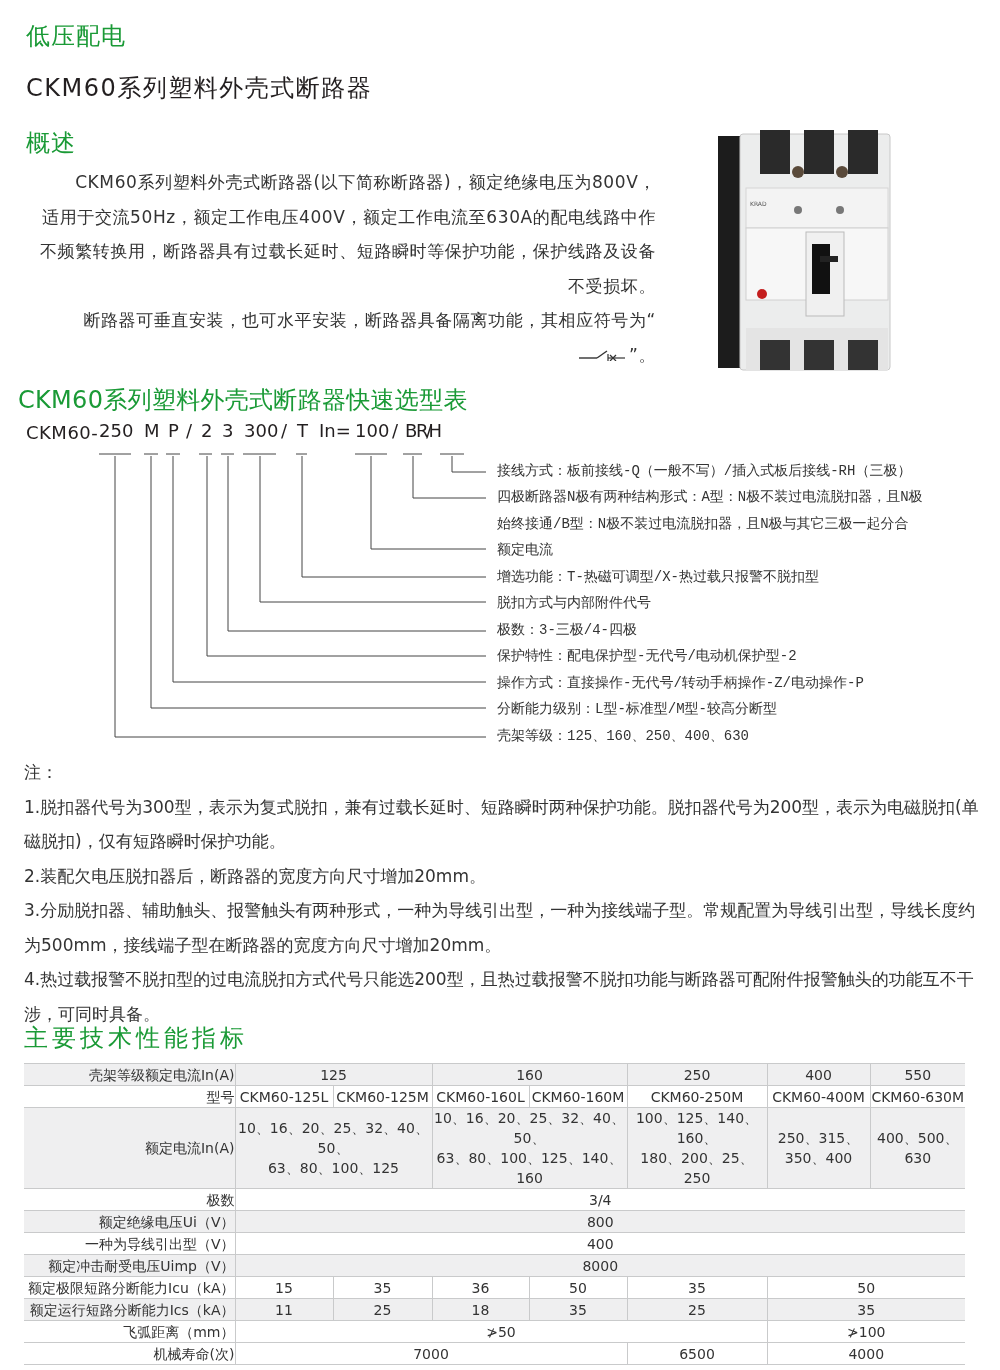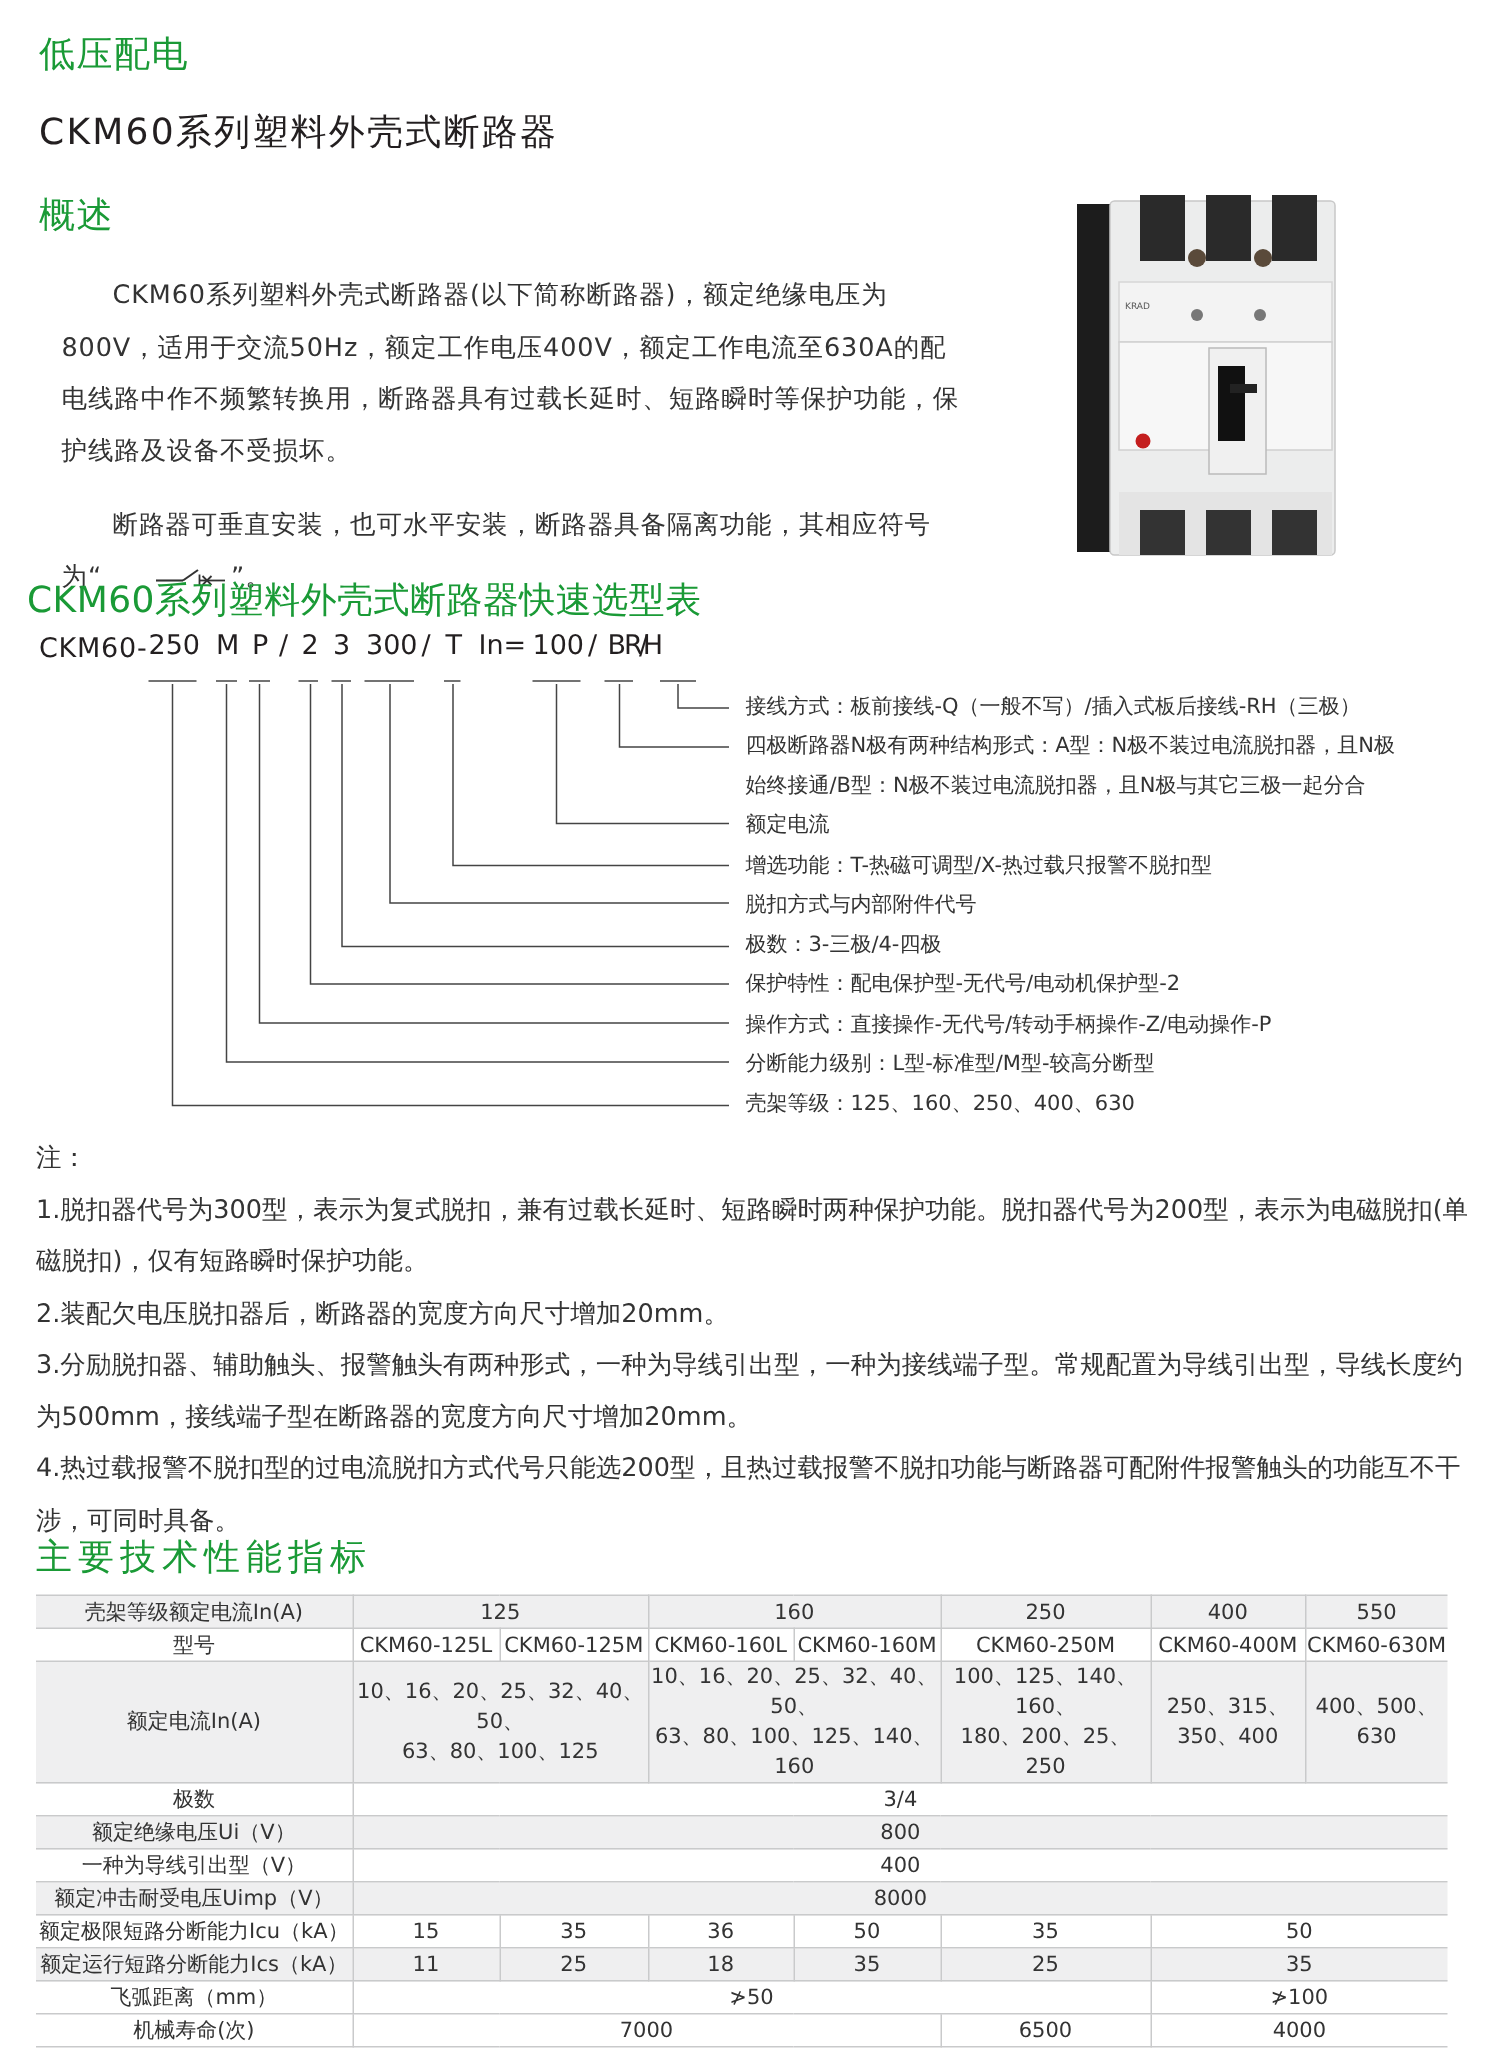--- a/index.html
+++ b/index.html
@@ -4,35 +4,35 @@
 <style>
   html, body { margin:0; padding:0; background:#ffffff; }
   body { width:1000px; height:1370px; position:relative; overflow:hidden;
          font-family:"DejaVu Sans", "Liberation Sans", sans-serif; color:#231f20; }
   .abs { position:absolute; }
   .green { color:#1a9a36; }
   .cat-title { left:26px; top:20px; font-size:24px; font-weight:500; letter-spacing:1px; }
   .prod-title { left:26px; top:72px; font-size:24px; letter-spacing:1.5px; color:#231f20; }
   .sec-title { left:26px; top:127px; font-size:24px; letter-spacing:1px; }
   .intro { left:26px; top:165px; width:630px; font-size:17px; line-height:34.5px; color:#333; letter-spacing:0.6px; }
-  .intro p { margin:15px; text-indent:2em; }
+  .intro p { margin:0; text-indent:2em;text-align:right; }
   .symbol { display:inline-block; vertical-align:middle; }
   .product-img { left:716px; top:128px; width:180px; height:248px; }
   .sel-title { left:18px; top:384px; font-size:24px; letter-spacing:0.3px; }
   .code-line { left:26px; top:422px; font-size:18px; color:#231f20; letter-spacing:0.5px; white-space:nowrap; }
   .seg { position:absolute; top:420px; font-size:18px; color:#231f20; white-space:nowrap; }
-  .legend { left:497px; font-size:14px; color:#333; white-space:nowrap; }
+  .legend { left:497px; font-size:14px; color:#333; white-space:nowrap;font-family:Liberation Mono, monospace; }
   .notes { left:24px; top:755px; width:960px; font-size:17px; line-height:34.5px; color:#333; }
   .notes p { margin:0; }
   .perf-title { left:24px; top:1022px; font-size:24px; letter-spacing:4px; }
   table.spec { position:absolute; left:24px; top:1063px; border-collapse:collapse; font-size:14px; color:#333; table-layout:fixed; }
   table.spec td { border:1px solid #c9cacb; text-align:center; padding:0; height:21px; line-height:20px; white-space:nowrap; }
   table.spec tr.shade td { background:#efeff0; }
   table.spec td.lbl { background:#e8e8e9; }
-  table.spec tr td:first-child { border-left:none; }
+  table.spec tr td:first-child { border-left:none;text-align:right; }
   table.spec tr td:last-child { border-right:none; }
   table.spec tr.tall td { height:42px; line-height:20px; white-space:normal; }
 </style>
 </head>
 <body>
 
 <div class="abs green cat-title">低压配电</div>
 <div class="abs prod-title">CKM60系列塑料外壳式断路器</div>
 
 <div class="abs green sec-title">概述</div>

